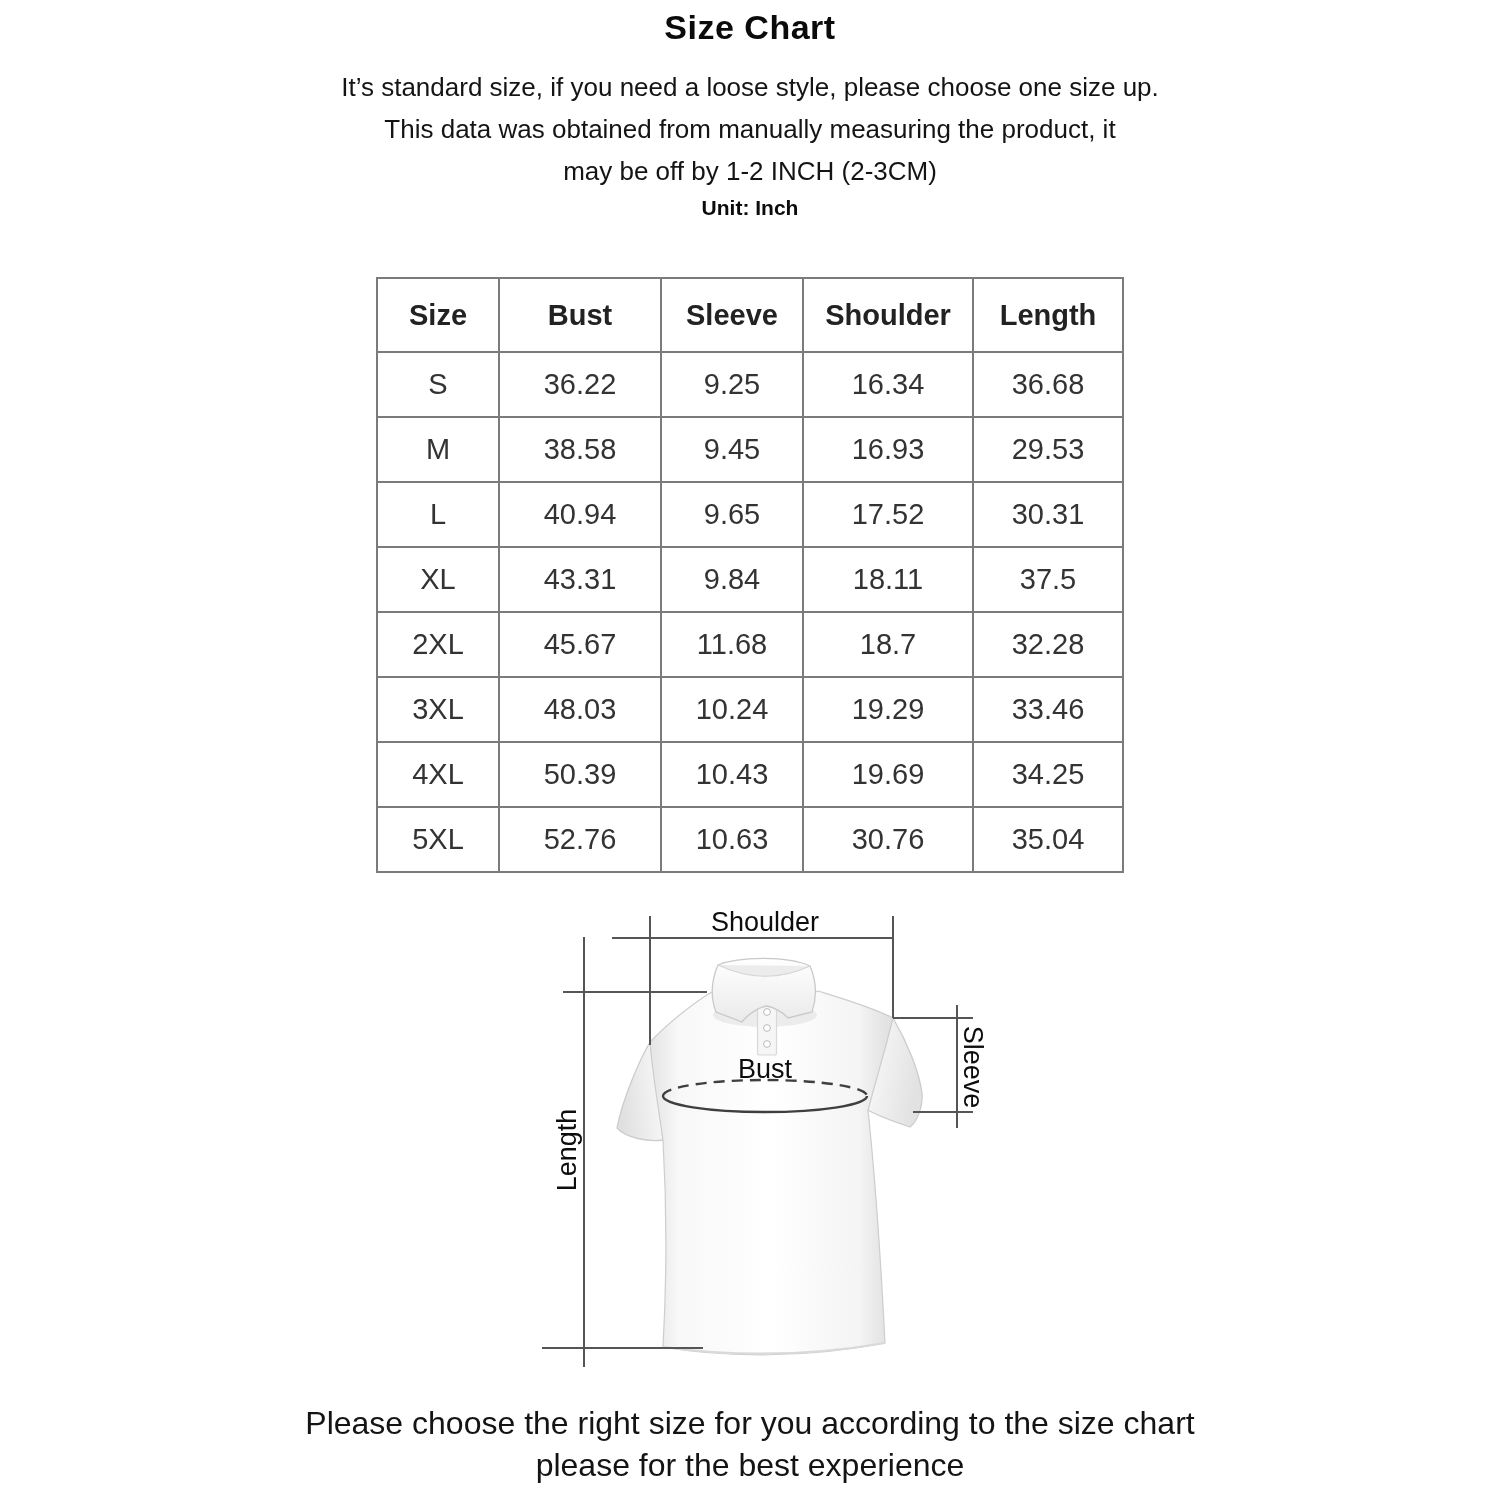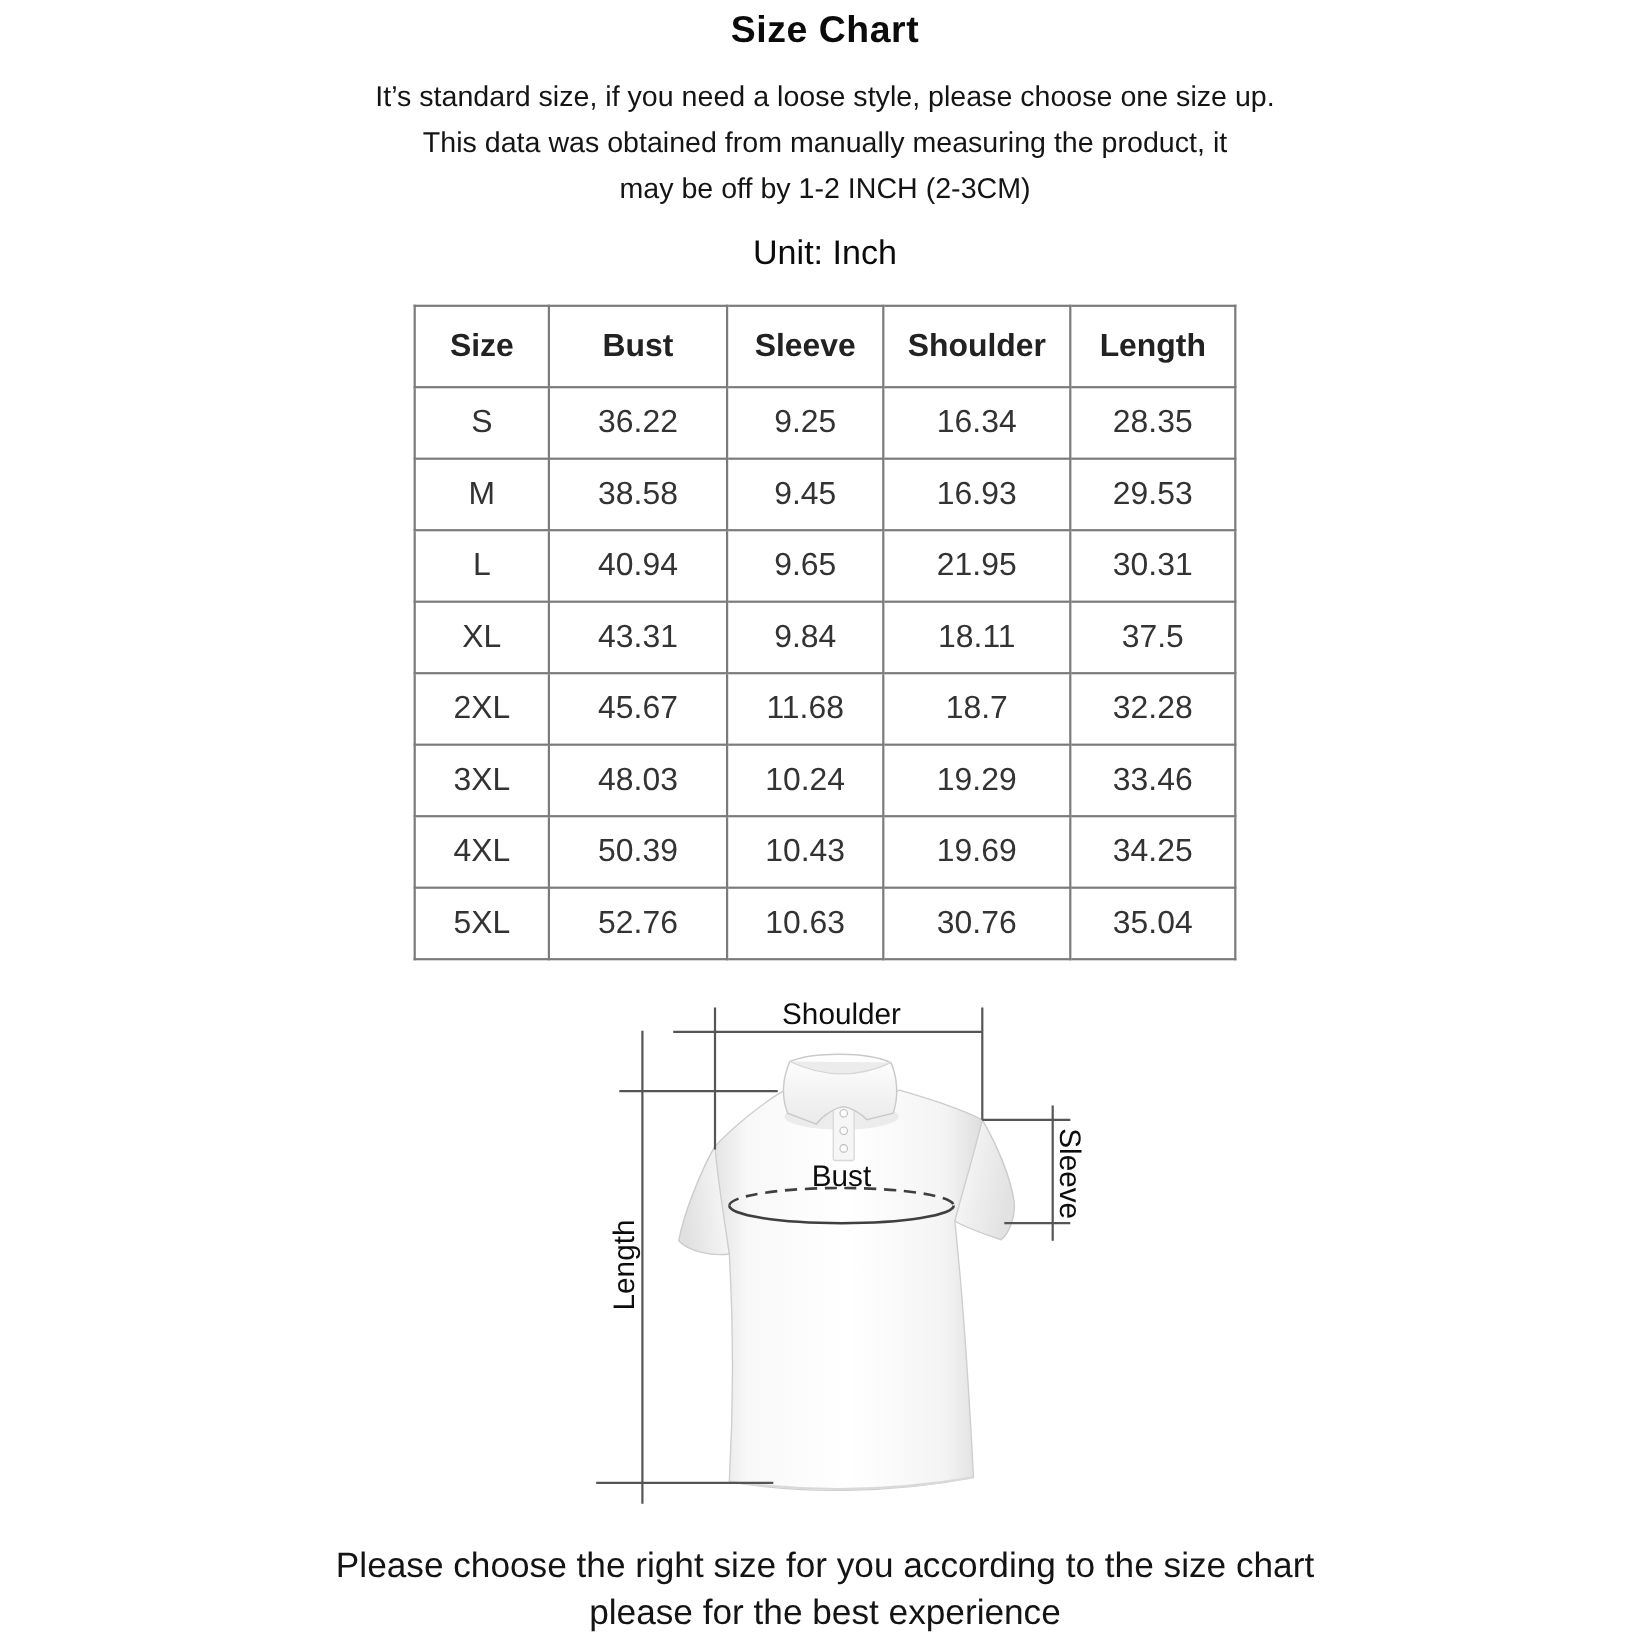--- a/index.html
+++ b/index.html
@@ -9,22 +9,22 @@
   }
   .page-title{
     position:absolute;left:0;top:8px;width:100%;margin:0;text-align:center;
     font-size:34px;font-weight:700;color:#0b0b0b;letter-spacing:.5px;
   }
   .subtitle{
     position:absolute;left:0;top:66px;width:100%;text-align:center;
     font-size:26px;line-height:42px;color:#141414;
   }
   .unit-label{
-    position:absolute;left:0;top:212px;width:100%;text-align:center;
-    font-size:31px;font-weight:400;color:#0b0b0b;
+    position:absolute;left:0;top:196px;width:100%;text-align:center;
+    font-size:21px;font-weight:700;color:#0b0b0b;
   }
   table.size-table{
     position:absolute;left:376px;top:277px;width:746px;
     border-collapse:collapse;table-layout:fixed;background:#fff;
   }
   .size-table th,.size-table td{
     border:2px solid #7b7b7b;text-align:center;vertical-align:middle;padding:0;
   }
   .size-table th{height:72px;font-size:29px;font-weight:700;color:#222;}
   .size-table td{height:63px;font-size:29px;font-weight:400;color:#333;}
@@ -68,34 +68,34 @@
         <th>Shoulder</th>
         <th>Length</th>
       </tr>
     </thead>
     <tbody>
       <tr>
         <td>S</td>
         <td>36.22</td>
         <td>9.25</td>
         <td>16.34</td>
-        <td>28.35</td>
+        <td>36.68</td>
       </tr>
       <tr>
         <td>M</td>
         <td>38.58</td>
         <td>9.45</td>
         <td>16.93</td>
         <td>29.53</td>
       </tr>
       <tr>
         <td>L</td>
         <td>40.94</td>
         <td>9.65</td>
-        <td>21.95</td>
+        <td>17.52</td>
         <td>30.31</td>
       </tr>
       <tr>
         <td>XL</td>
         <td>43.31</td>
         <td>9.84</td>
         <td>18.11</td>
         <td>37.5</td>
       </tr>
       <tr>

